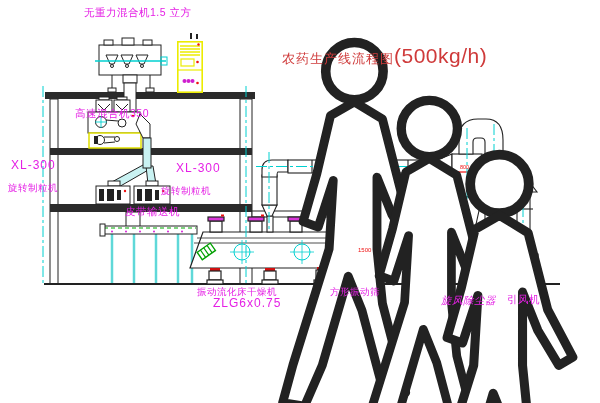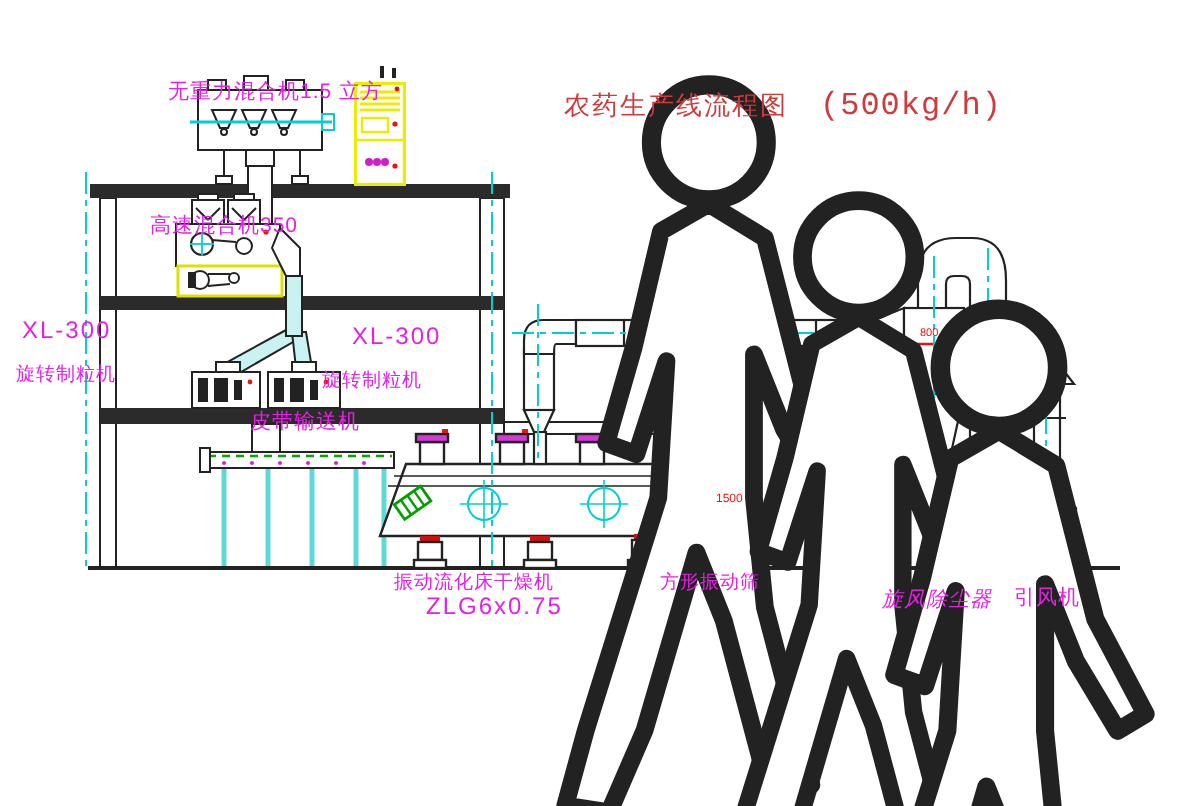--- a/index.html
+++ b/index.html
@@ -6,23 +6,23 @@
   #stage{
     position:relative;width:600px;height:403px;background:#ffffff;overflow:hidden;
     font-family:"Liberation Sans",sans-serif;
   }
   #stage svg{position:absolute;left:0;top:0;}
   .lbl{position:absolute;color:#E520E5;white-space:nowrap;line-height:1;}
   .lbl-sm{font-size:9.5px;letter-spacing:0.5px;}
   .lbl-md{font-size:10.5px;letter-spacing:0.5px;}
   .lbl-model{font-size:12px;letter-spacing:1px;}
   .dim{position:absolute;color:#EE1111;white-space:nowrap;line-height:1;}
-  #title{position:absolute;left:282px;top:44px;display:flex;align-items:baseline;gap:16px;color:#CF3A3A;}
+  #title{position:absolute;left:282px;top:44px;display:flex;align-items:baseline;gap:0;color:#CF3A3A;}
   #title .t-cn{font-size:13px;letter-spacing:1px;}
-  #title .t-cap{font-size:16px;letter-spacing:0.5px;font-family:Liberation Mono, monospace;}
+  #title .t-cap{font-size:21px;letter-spacing:0.5px;}
 </style>
 </head>
 <body>
 
 <div id="stage">
 
 <svg width="600" height="403" viewBox="0 0 600 403">
   <defs>
     <symbol id="person" viewBox="0 0 30 56">
       <circle cx="15.5" cy="5" r="4.2" fill="#fff" stroke="#222" stroke-width="1.4"></circle>
@@ -308,21 +308,21 @@
   <use href="#person" transform="translate(147,95) scale(0.93)"></use>
   <use href="#person" transform="translate(205,149) scale(0.97)"></use>
   <use href="#person" transform="translate(401,230) scale(0.95)"></use>
 </svg>
 
 <div id="title">
   <span class="t-cn">农药生产线流程图</span>
   <span class="t-cap">(500kg/h)</span>
 </div>
 
-<div class="lbl lbl-md" style="left:84px;top:7px;margin-top:34px;">无重力混合机1.5 立方</div>
+<div class="lbl lbl-md" style="left:84px;top:7px;">无重力混合机1.5 立方</div>
 <div class="lbl lbl-md" style="left:43px;top:108px;padding-left:32px;">高速混合机350</div>
 
 <div class="lbl lbl-model" style="left:11px;top:159px;">XL-300</div>
 <div class="lbl lbl-sm" style="left:8px;top:183px;">旋转制粒机</div>
 
 <div class="lbl lbl-model" style="left:176px;top:162px;">XL-300</div>
 <div class="lbl lbl-sm" style="left:161px;top:186px;">旋转制粒机</div>
 
 <div class="lbl lbl-md" style="left:125px;top:206px;">皮带输送机</div>
 

